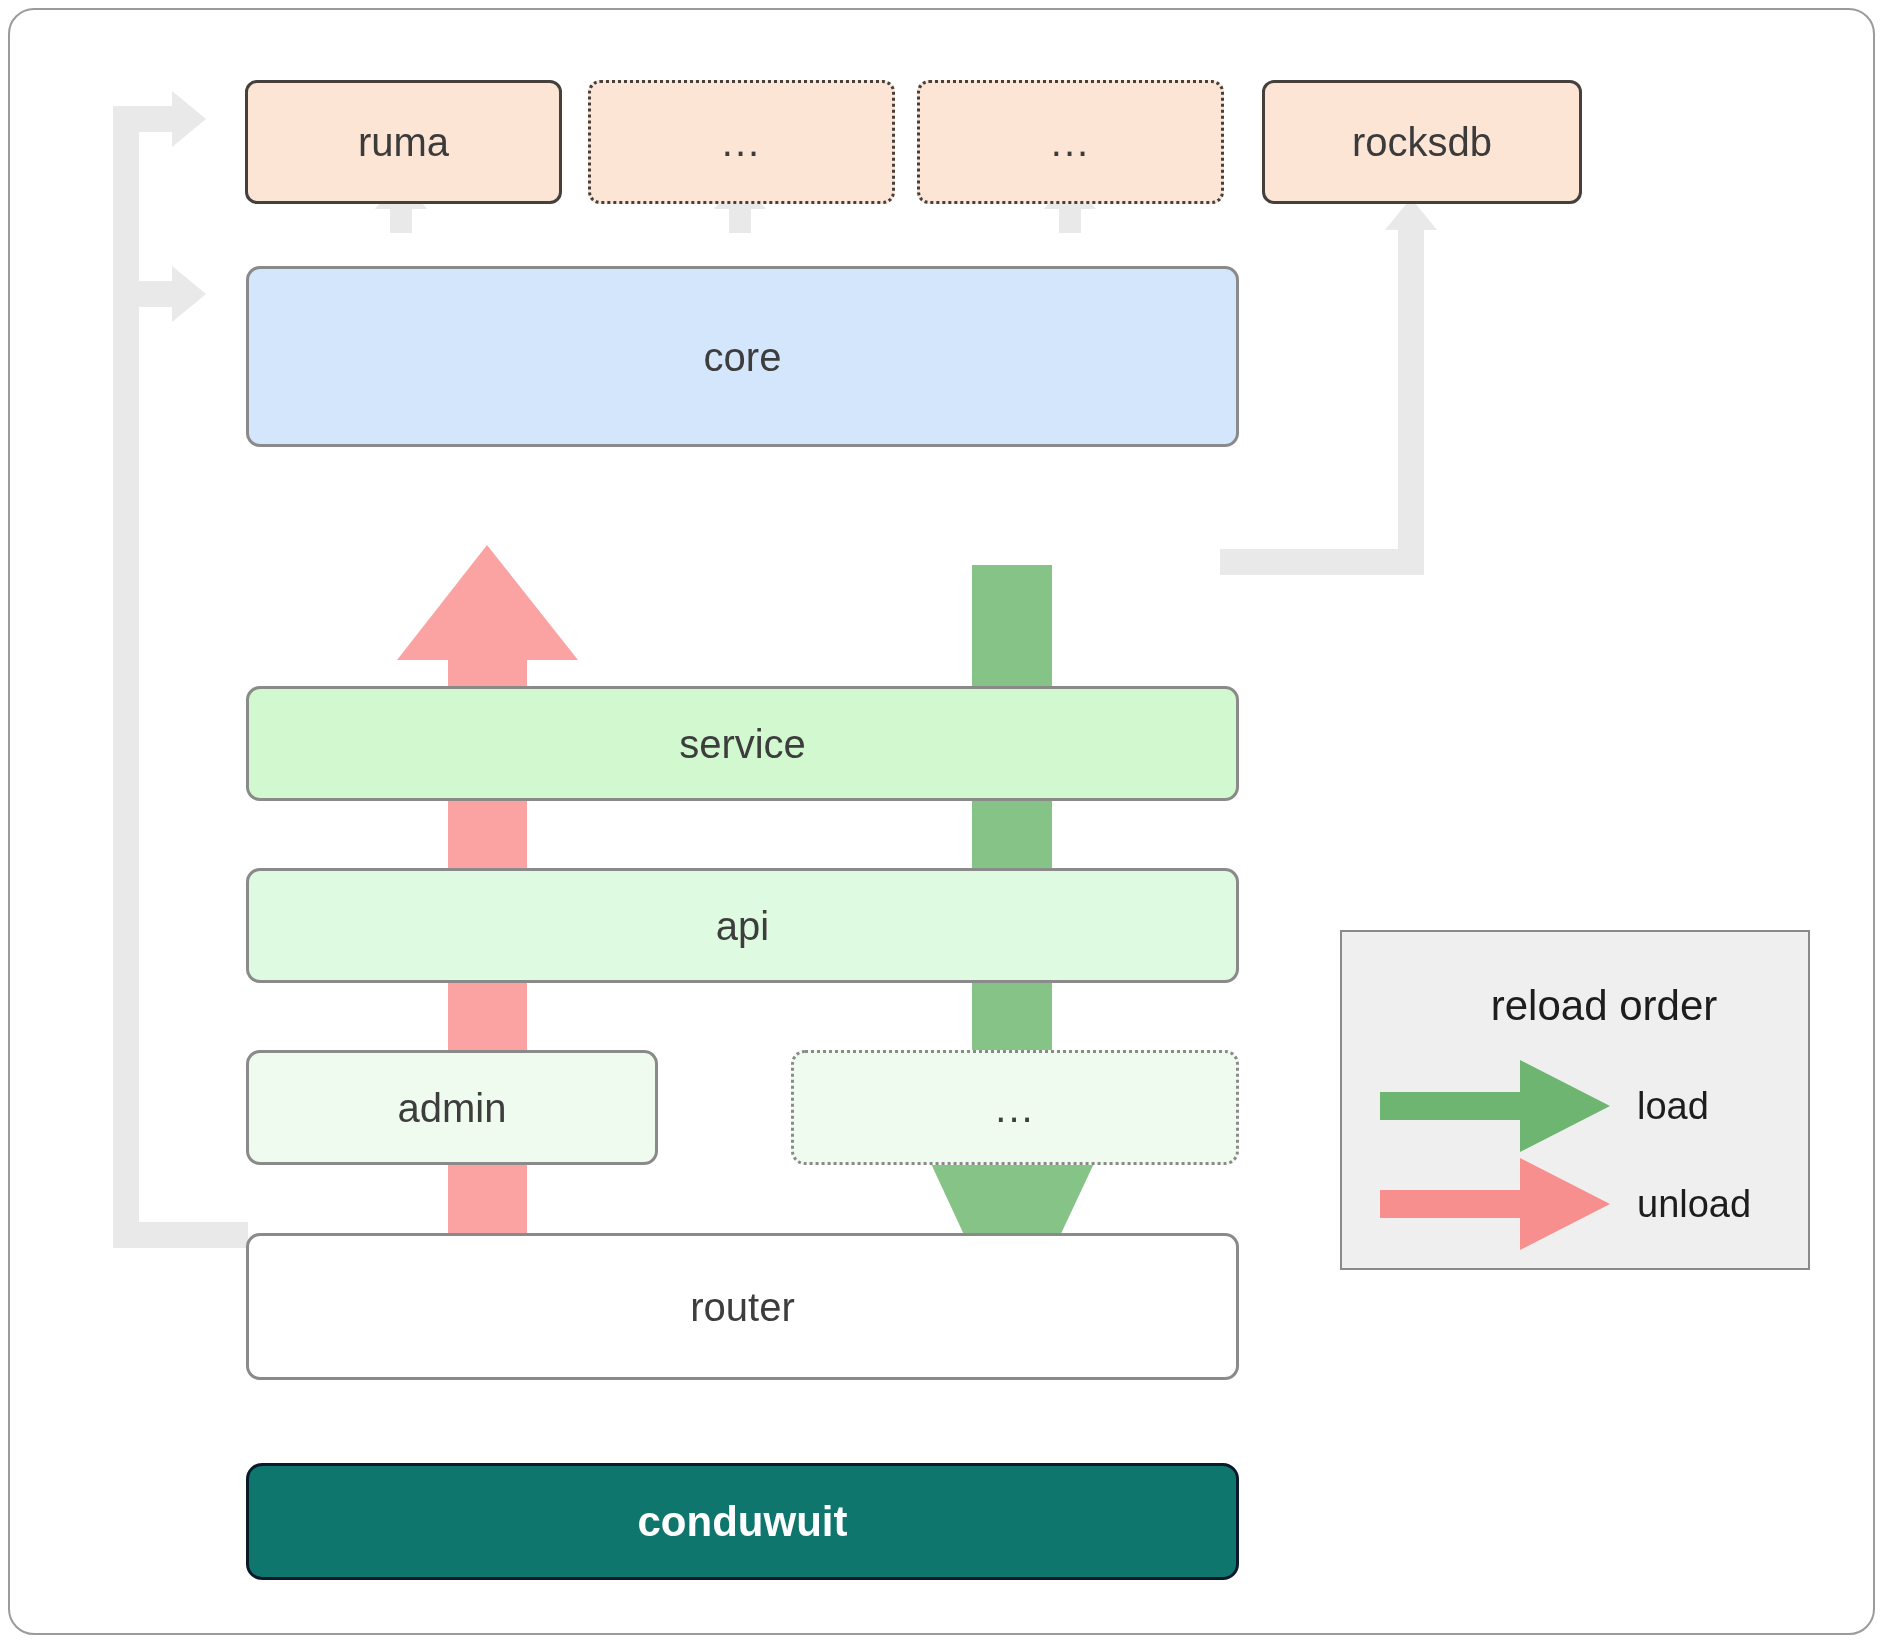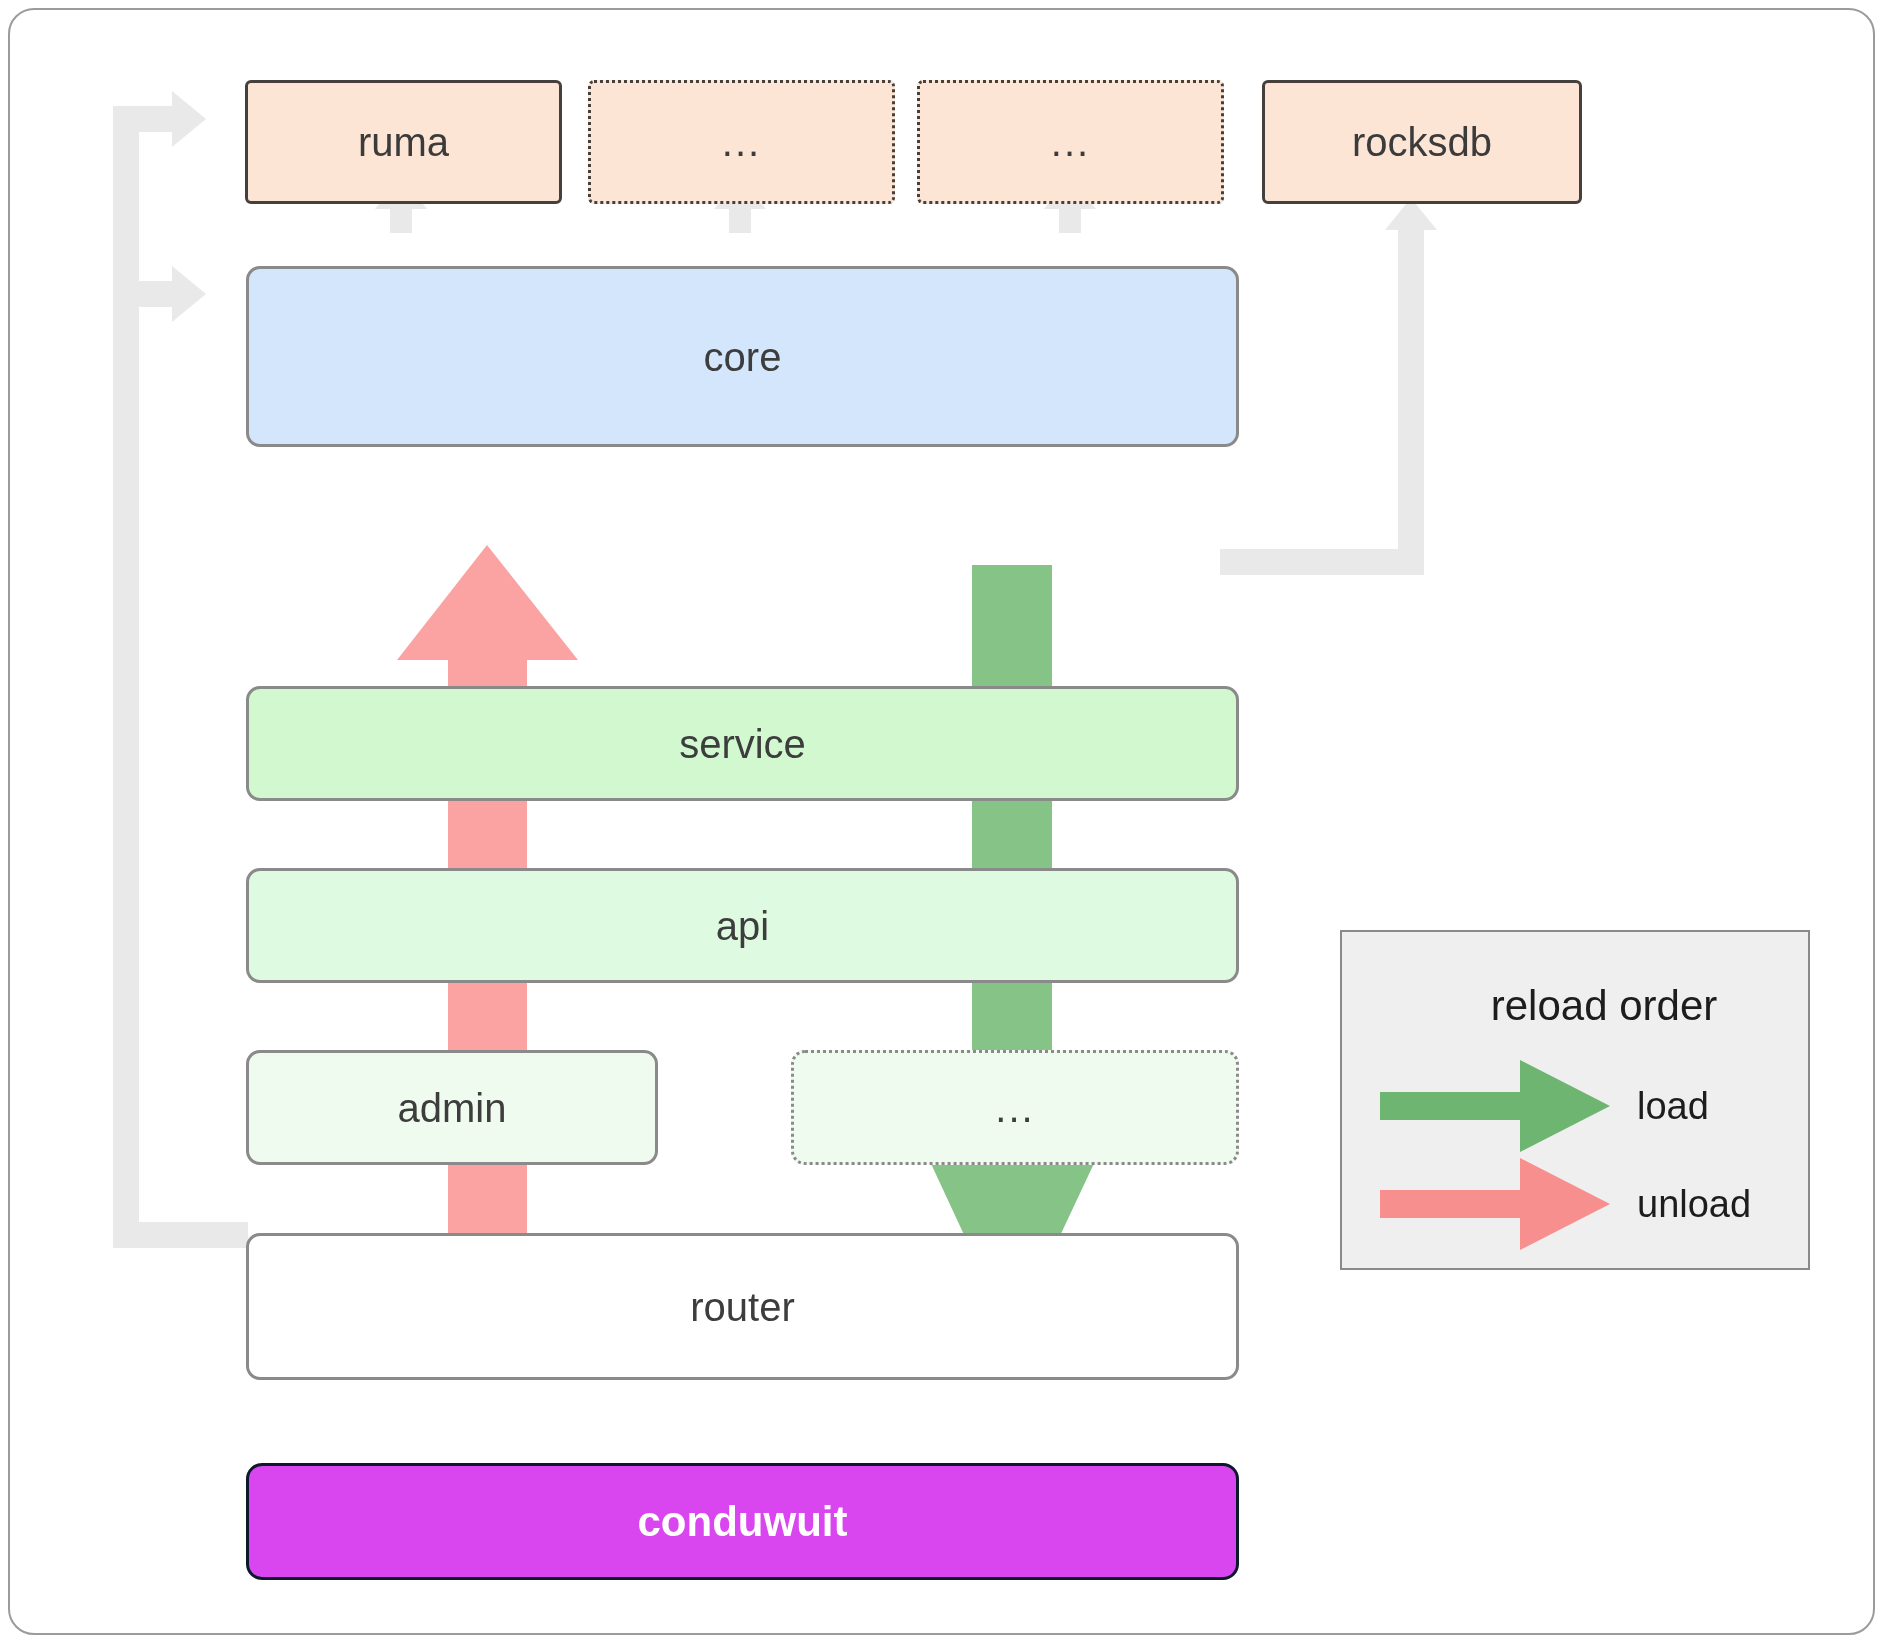--- a/index.html
+++ b/index.html
@@ -27,21 +27,21 @@
     border-radius:12px;
     color:#3d3d3d;
     font-size:40px;
     line-height:1;
     white-space:nowrap;
   }
   
   .dep{
     background:#fce5d5;
     border:3px solid #45403c;
-    border-radius:6px;
+    border-radius:12px;
     font-size:40px;
     color:#3b3b3b;
   }
   .dep.dotted{
     border:3px dotted #45403c;
   }
   .dots{letter-spacing:2px;font-size:40px;}
 
   
   .core{
@@ -55,21 +55,21 @@
     border-radius:14px;
   }
   .lay.database{background:#9bf599;}
   .lay.service{background:#d2f8cf;}
   .lay.api{background:#defae0;}
   .lay.admin{background:#effbef;}
   .lay.more{background:#effbef;border:3px dotted #8a8a8a;}
   .lay.router{background:#ffffff;}
 
   .conduwuit{
-    background:#d946ef;
+    background:#0f766e;
     border:3px solid #0b1a2b;
     border-radius:16px;
     color:#ffffff;
     font-size:42px;
     font-weight:bold;
   }
 
   
   .gray{position:absolute;background:#e9e9e9;}
   .gray-arrow-r{

